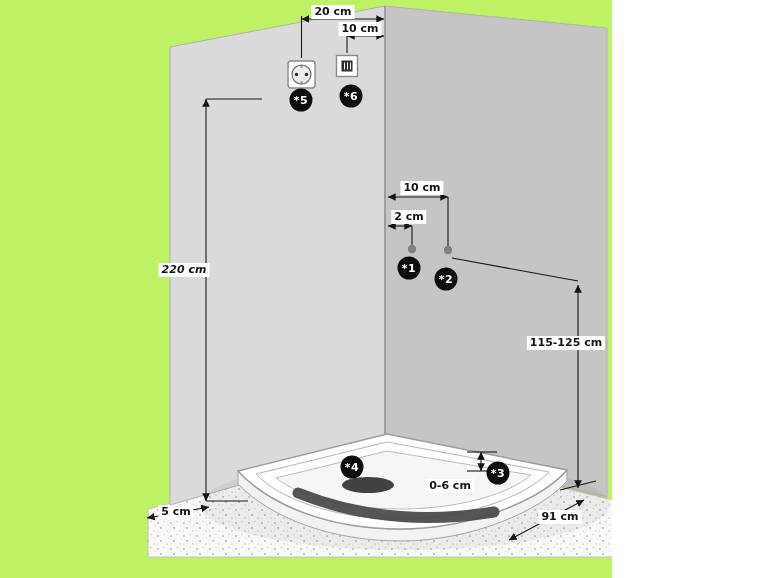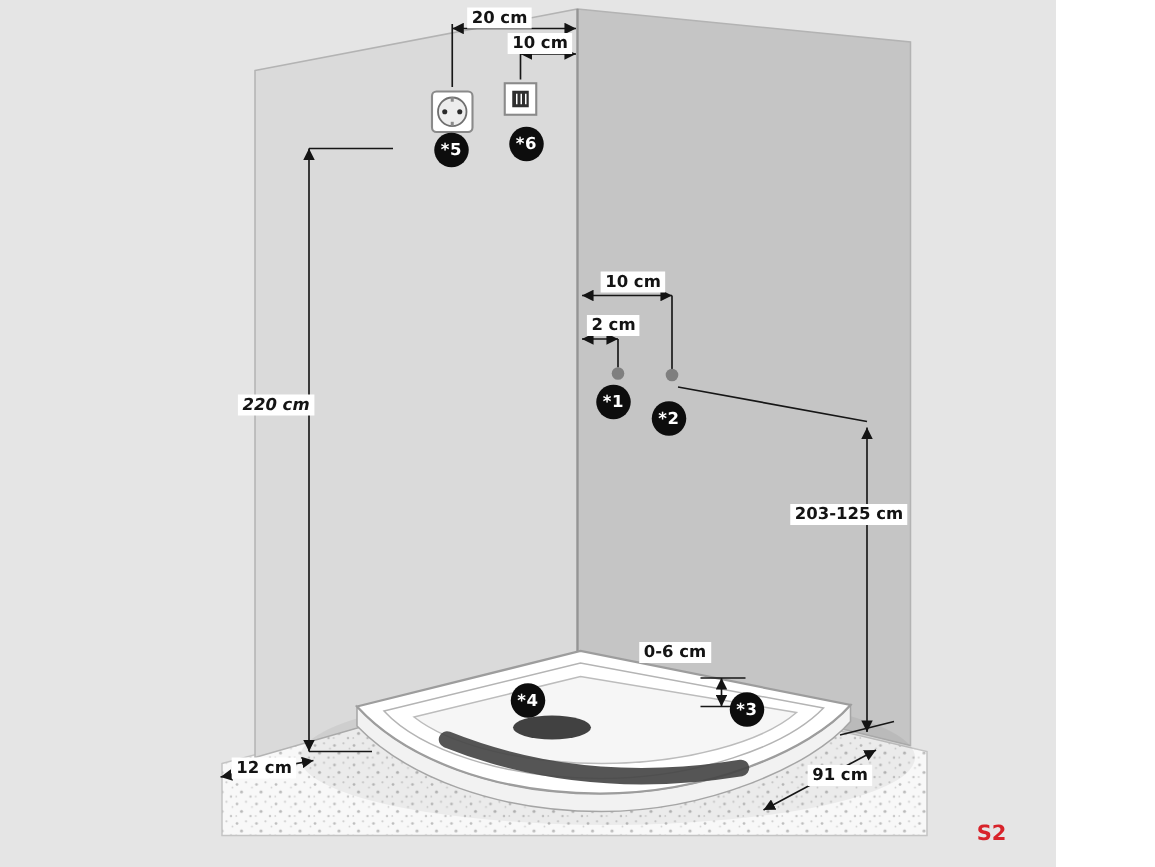--- a/index.html
+++ b/index.html
@@ -1,19 +1,19 @@
 <!DOCTYPE html>
 <html><head>
 <meta charset="utf-8">
 <style>
   html,body{margin:0;padding:0;background:#ffffff;}
   .stage{
     position:relative;
-    width:704px;height:578px;
-    background:#e5e5e5;
+    width:612px;height:578px;
+    background:#bef264;
     overflow:hidden;
     font-family:"DejaVu Sans", sans-serif;
   }
   .stage svg{position:absolute;left:0;top:0;}
   .lbl{
     position:absolute;
     transform:translate(-50%,-50%);
     background:#ffffff;
     color:#141414;
     font:600 11px "DejaVu Sans", sans-serif;
@@ -125,23 +125,23 @@
 
     <circle cx="412" cy="249" r="4.2" fill="#7f7f7f"></circle>
     <circle cx="448" cy="250" r="4.2" fill="#7f7f7f"></circle>
   </svg>
 
   <div class="lbl" style="left:333px;top:12px;">20 cm</div>
   <div class="lbl" style="left:360px;top:29px;">10 cm</div>
   <div class="lbl" style="left:184px;top:270px;font-style:italic;">220 cm</div>
   <div class="lbl" style="left:422px;top:188px;">10 cm</div>
   <div class="lbl" style="left:409px;top:217px;">2 cm</div>
-  <div class="lbl" style="left:566px;top:343px;">203-125 cm</div>
-  <div class="lbl" style="left:450px;top:435px;">0-6 cm</div>
-  <div class="lbl" style="left:176px;top:512px;">12 cm</div>
+  <div class="lbl" style="left:566px;top:343px;">115-125 cm</div>
+  <div class="lbl" style="left:450px;top:486px;">0-6 cm</div>
+  <div class="lbl" style="left:176px;top:512px;">5 cm</div>
   <div class="lbl" style="left:560px;top:517px;">91 cm</div>
 
   <div class="star" style="left:409px;top:268px;">*1</div>
   <div class="star" style="left:446px;top:279px;">*2</div>
   <div class="star" style="left:498px;top:473px;">*3</div>
   <div class="star" style="left:352px;top:467px;">*4</div>
   <div class="star" style="left:301px;top:100px;">*5</div>
   <div class="star" style="left:351px;top:96px;">*6</div>
 
   <div class="fig-code" style="left:661px;top:556px;">S2</div>

